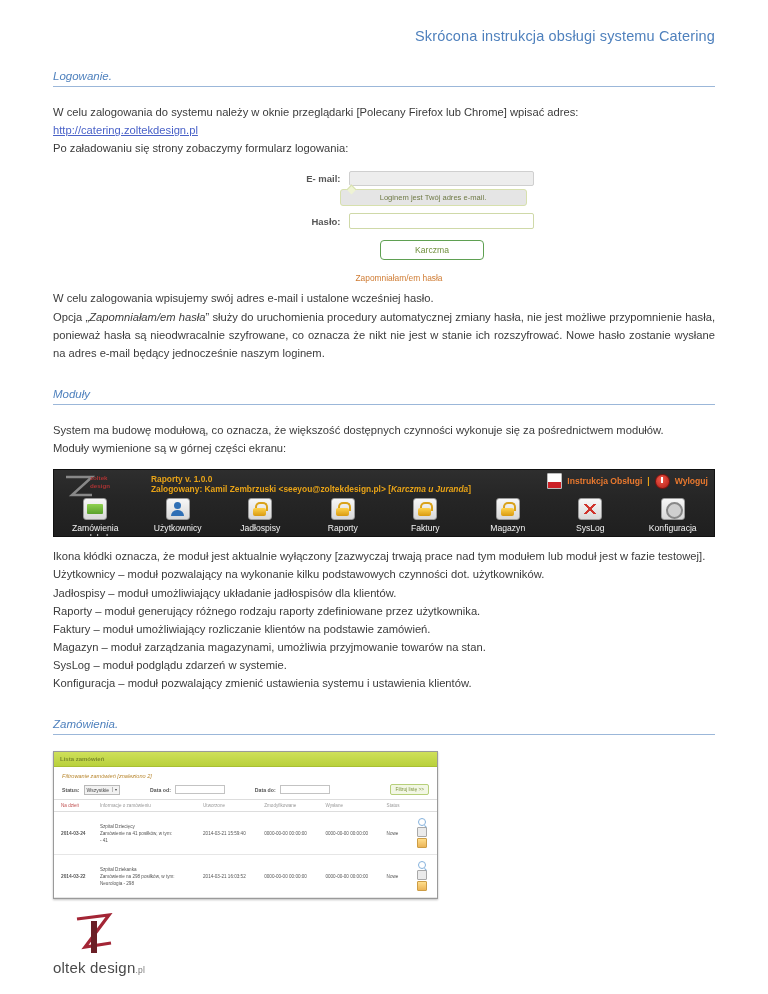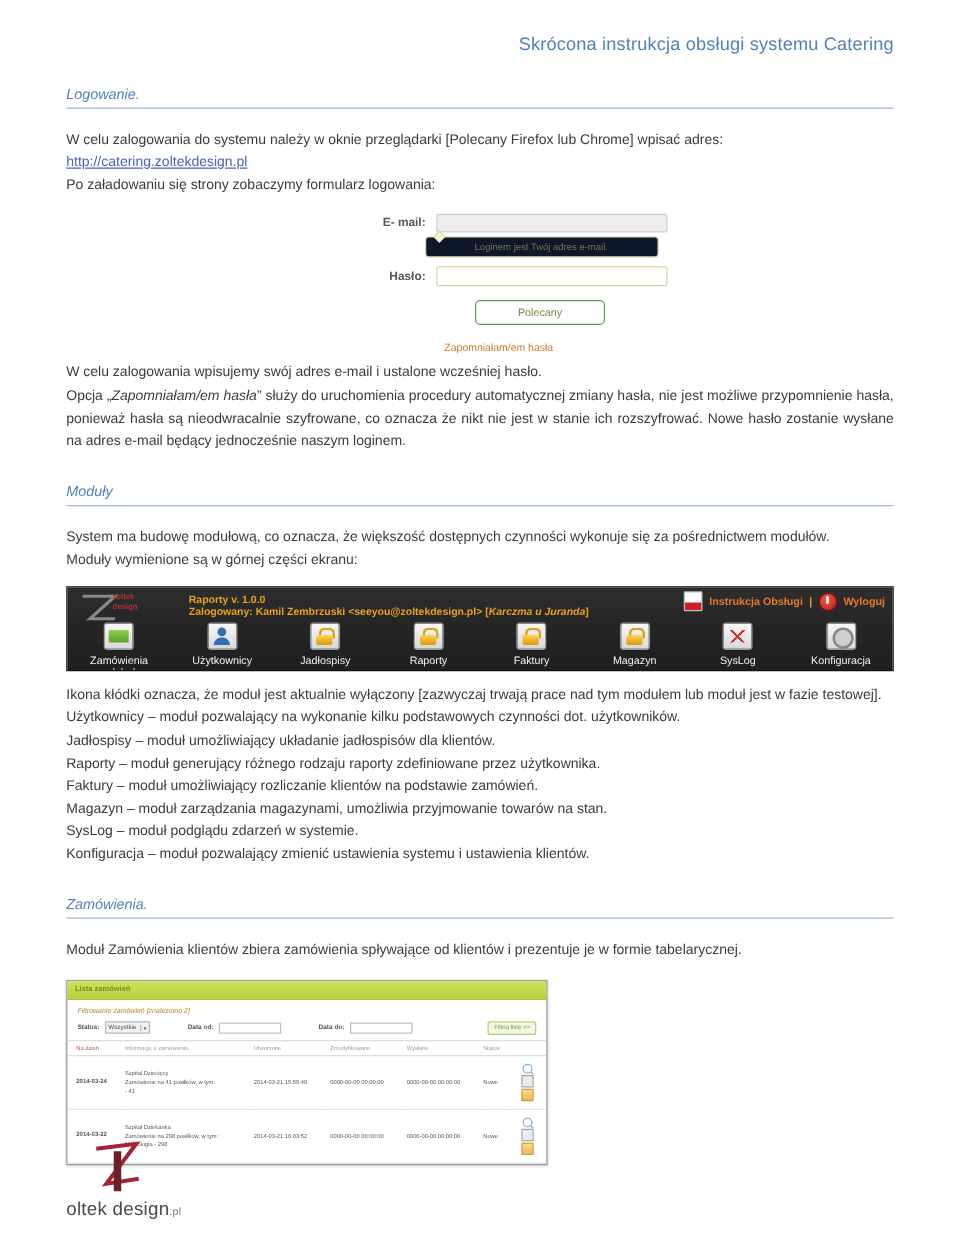--- a/index.html
+++ b/index.html
@@ -104,21 +104,21 @@
     display: flex;
     justify-content: center;
     margin: 3px 0 7px 0;
     position: relative;
     padding-left: 98px;
     box-sizing: border-box;
   }
   .lf-tip {
     position: relative;
     width: 185px;
-    background: #0f172a;
+    background: #e5e5e5;
     border: 1px solid #d7e0ad;
     border-radius: 3px;
     color: #6f7a46;
     font-size: 7.6px;
     text-align: center;
     padding: 3px 0;
   }
   .lf-tip:before {
     content: "";
     position: absolute;
@@ -481,21 +481,21 @@
         <div class="lf-input" title=""></div>
       </div>
       <div class="lf-tip-wrap">
         <div class="lf-tip">Loginem jest Twój adres e-mail.</div>
       </div>
       <div class="lf-row">
         <div class="lf-label">Hasło:</div>
         <div class="lf-input pw" title=""></div>
       </div>
       <div class="lf-btn-row">
-        <div class="lf-btn">Polecany</div>
+        <div class="lf-btn">Karczma</div>
       </div>
       <div class="lf-forgot">Zapomniałam/em hasła</div>
     </div>
 
     <p class="body">W celu zalogowania wpisujemy swój adres e-mail i ustalone wcześniej hasło.</p>
     <p class="body">
       <span>Opcja „</span><span class="it">Zapomniałam/em hasła</span><span>” służy do uruchomienia procedury automatycznej zmiany hasła, nie jest możliwe przypomnienie hasła, ponieważ hasła są nieodwracalnie szyfrowane, co oznacza że nikt nie jest w stanie ich rozszyfrować. Nowe hasło zostanie wysłane na adres e-mail będący jednocześnie naszym loginem.</span>
     </p>
   </div>
 
@@ -568,21 +568,20 @@
     <div class="line">Raporty – moduł generujący różnego rodzaju raporty zdefiniowane przez użytkownika.</div>
     <div class="line">Faktury – moduł umożliwiający rozliczanie klientów na podstawie zamówień.</div>
     <div class="line">Magazyn – moduł zarządzania magazynami, umożliwia przyjmowanie towarów na stan.</div>
     <div class="line">SysLog – moduł podglądu zdarzeń w systemie.</div>
     <div class="line">Konfiguracja – moduł pozwalający zmienić ustawienia systemu i ustawienia klientów.</div>
   </div>
 
   <div class="section">
     <div class="section-head">Zamówienia.</div>
     <div class="section-rule"></div>
-    <div class="line">Moduł Zamówienia klientów zbiera zamówienia spływające od klientów i prezentuje je w formie tabelarycznej.</div>
 
     <div class="shot-orders">
       <div class="ord-title">Lista zamówień</div>
 
       <div class="ord-filter">
         <div class="ord-filter-label">Filtrowanie zamówień [znaleziono 2]</div>
         <div class="ord-filter-row">
           <span class="ofl">Status:</span>
           <span class="sel">
             <span>Wszystkie</span>

